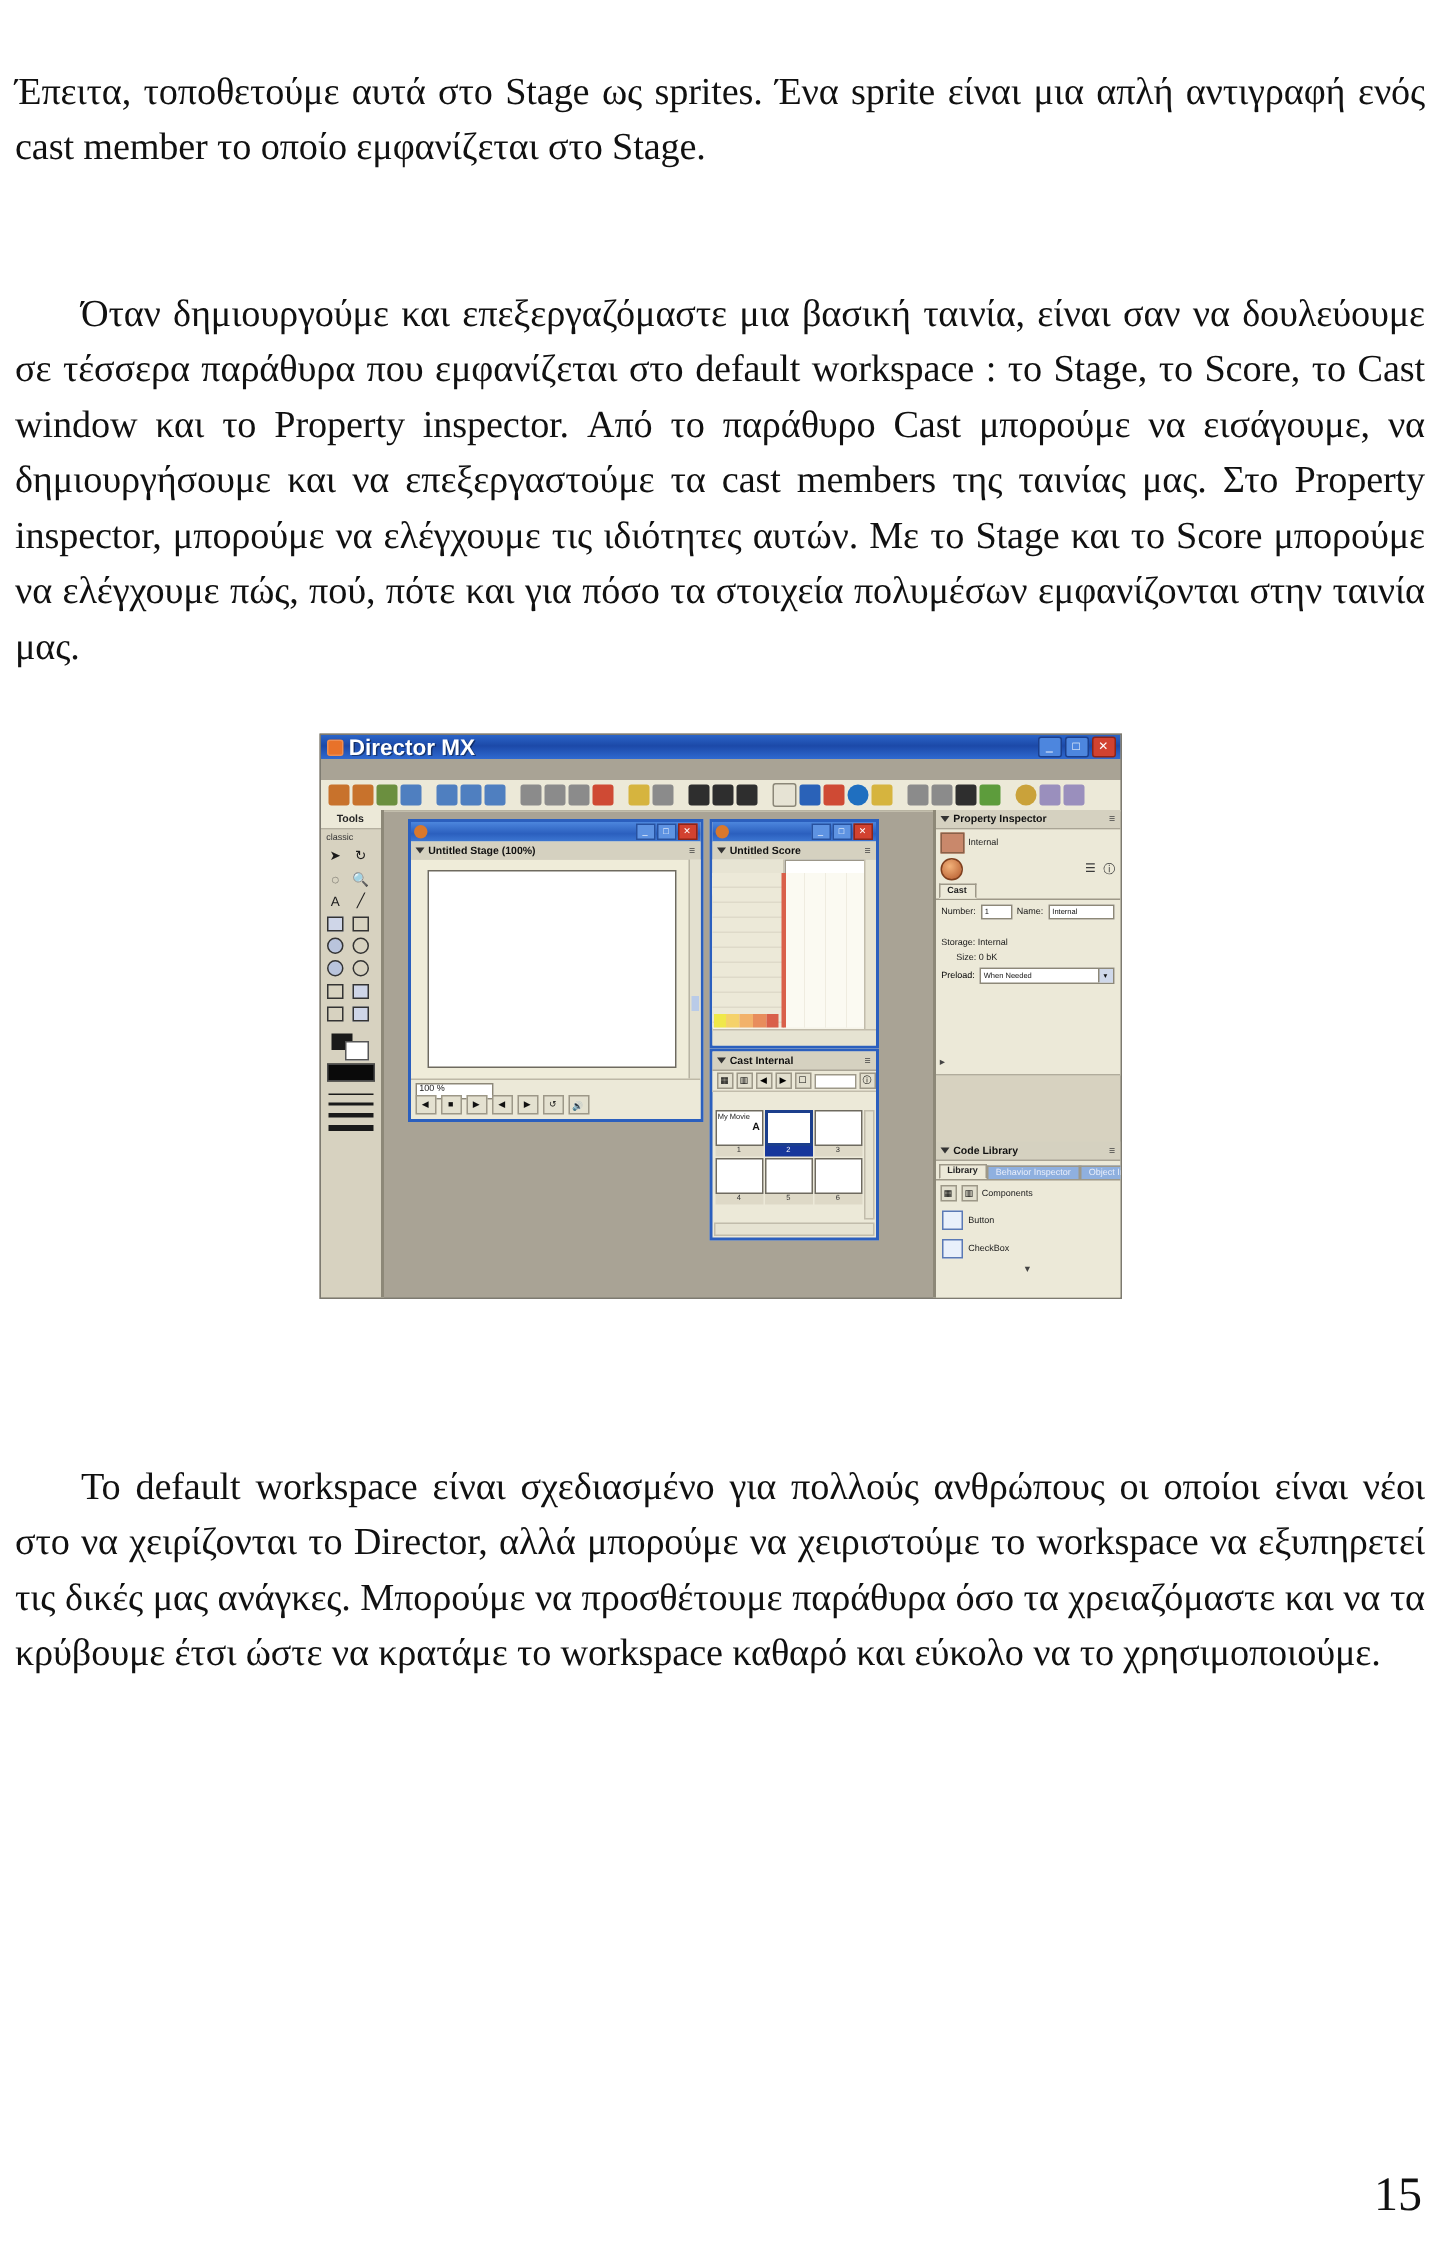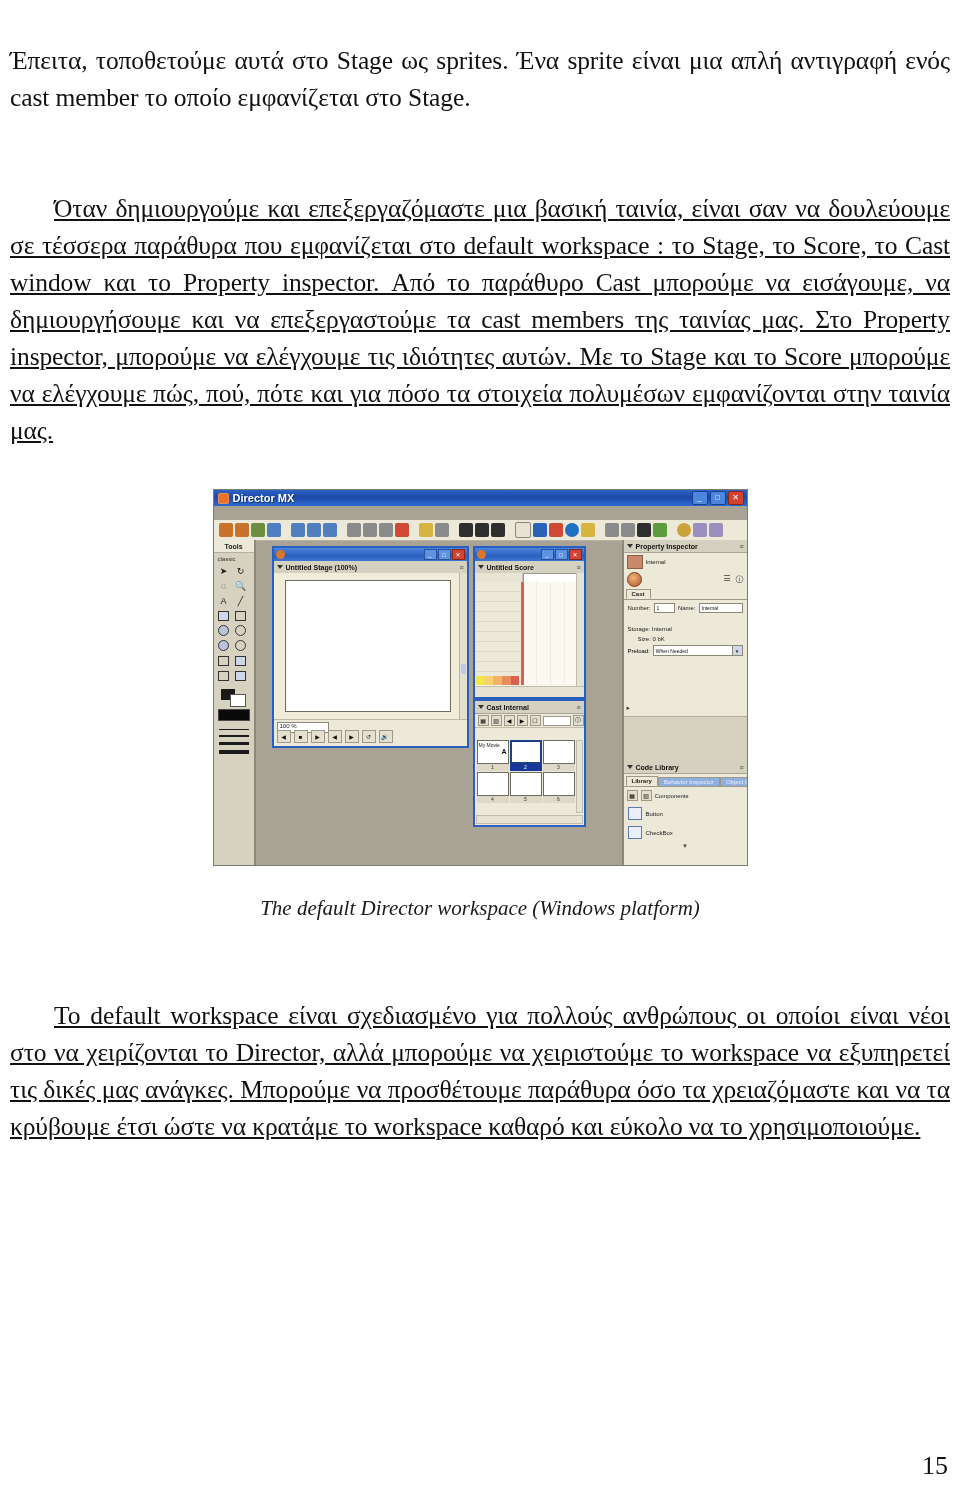--- a/index.html
+++ b/index.html
@@ -30,40 +30,40 @@
 
   
   p.body {
     font-size: 25.5px;
     line-height: 37px;
     text-align: justify;
     margin: 0;
     color: #111;
     letter-spacing: -0.1px;
   }
-  p.body.indent { text-indent: 44px; text-decoration: underline; }
+  p.body.indent { text-indent: 44px; }
   h2.heading {
     color: #23239c;
     font-size: 29px;
     font-weight: bold;
     margin: 0;
     line-height: 36px;
     letter-spacing: -0.2px;
   }
   .caption {
     font-style: italic;
     font-size: 21px;
     text-align: center;
     color: #1a1a1a;
   }
   .pagenum {
     position: absolute;
     right: 12px;
     bottom: 22px;
-    font-size: 26px;
+    font-size: 32px;
     color: #111;
   }
 
   .gap-a { height: 44px; }
   .gap-b { height: 40px; }
   .gap-c { height: 30px; }
   .gap-e { height: 46px; }
 
   
   .shot-wrap {
@@ -88,21 +88,21 @@
     position: absolute; left: 0; top: 0; right: 0; height: 16px;
     background: linear-gradient(180deg,#2b64c8 0%, #1c49a8 45%, #2f6ad0 100%);
     display: flex; align-items: center;
   }
   .tb-icon {
     width: 11px; height: 11px; margin: 0 4px 0 4px; border-radius: 2px;
     background: #e8722a;
     box-shadow: inset 0 0 0 1px #fff3;
   }
   .tb-title {
-    color: #ffffff; font-size: 11px; font-weight: bold;
+    color: #ffffff; font-size: 15px; font-weight: bold;
     text-shadow: 1px 1px 0 #0006;
     white-space: nowrap;
   }
   .tb-btns { margin-left: auto; display: flex; gap: 2px; padding-right: 3px; }
   .tb-btn {
     width: 14px; height: 12px; border-radius: 2px;
     background: #4d86de; border: 1px solid #1b3f8d;
     display: flex; align-items: center; justify-content: center;
     color: #fff; font-size: 8px; line-height: 1;
   }
@@ -634,21 +634,20 @@
             <div style="text-align:center;font-size:7px;color:#444;">▾</div>
           </div>
 
         </div>
 
       </div>
     </div>
 
     <div class="gap-c"></div>
 
-    <div class="caption">The default Director workspace (Windows platform)</div>
 
     <div class="gap-e"></div>
 
 
     <div class="gap-c"></div>
 
     <p class="body indent">Το default workspace είναι σχεδιασμένο για πολλούς ανθρώπους οι οποίοι είναι νέοι στο να χειρίζονται το Director, αλλά μπορούμε να χειριστούμε το workspace να εξυπηρετεί τις δικές μας ανάγκες. Μπορούμε να προσθέτουμε παράθυρα όσο τα χρειαζόμαστε και να τα κρύβουμε έτσι ώστε να κρατάμε το workspace καθαρό και εύκολο να το χρησιμοποιούμε.</p>
 
   </div>
 

